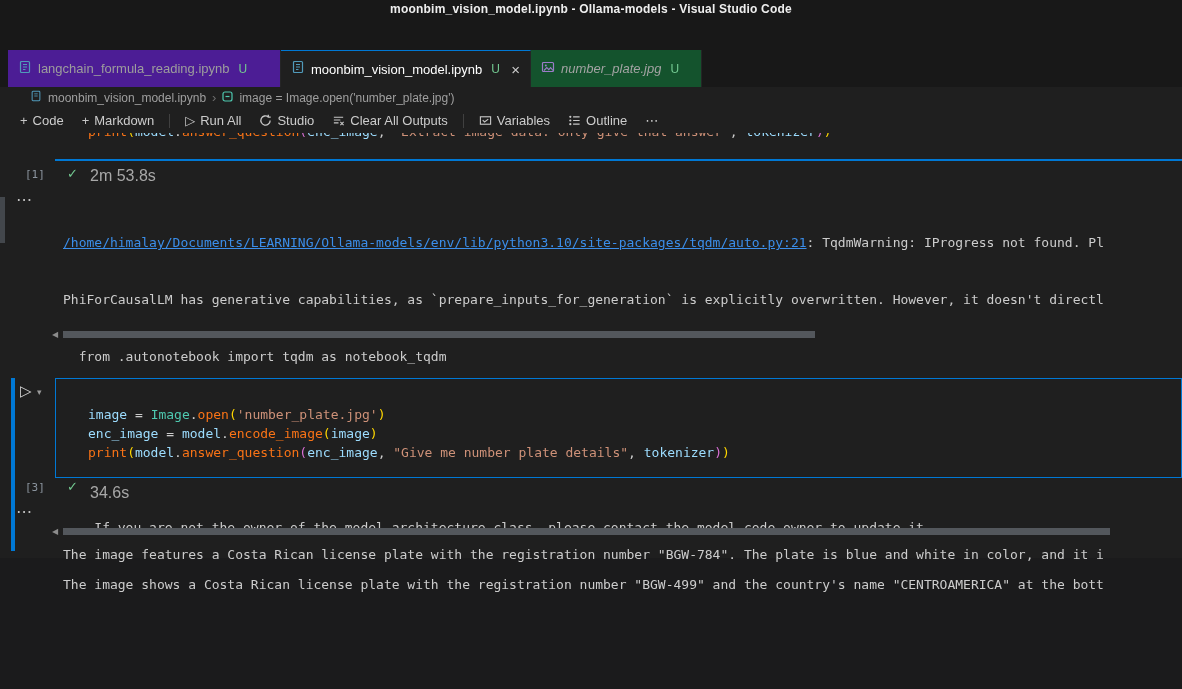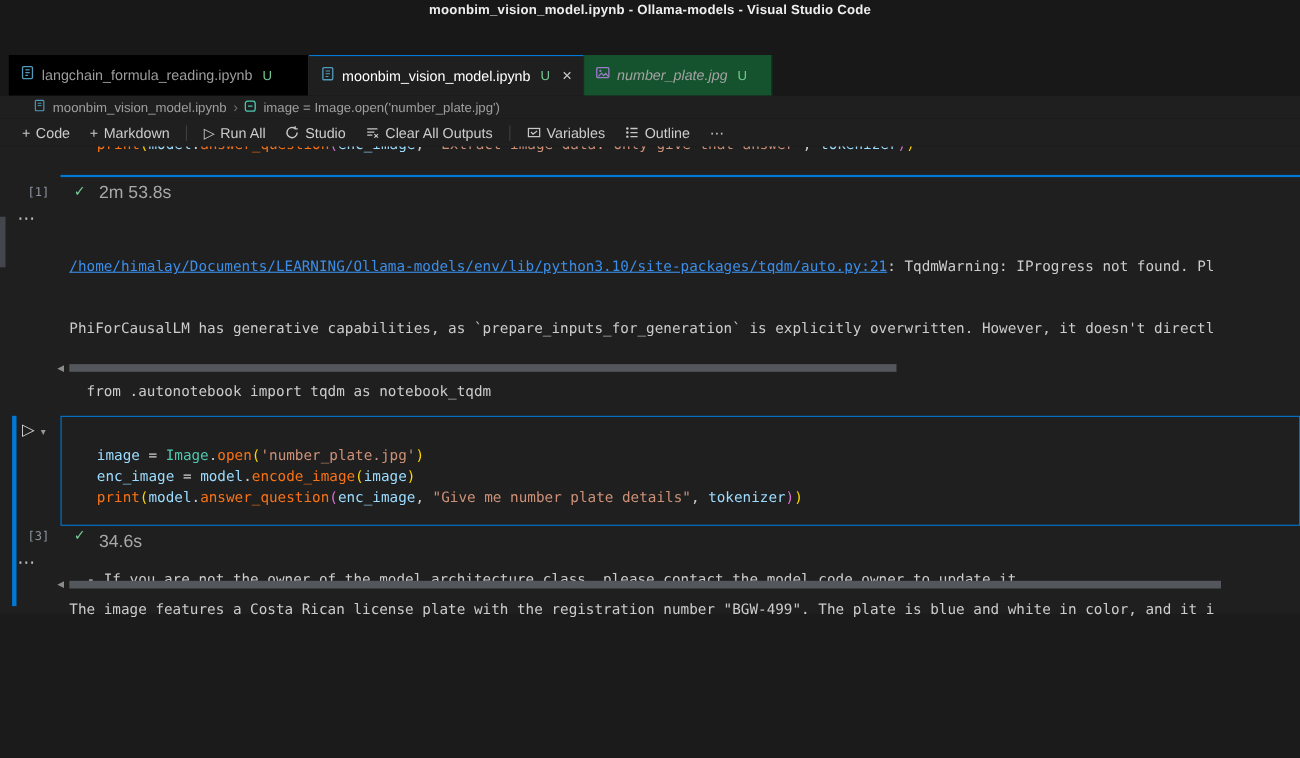--- a/index.html
+++ b/index.html
@@ -8,21 +8,21 @@
   .root{position:relative;width:1182px;height:689px;overflow:hidden;background:#181818}
   .mono{font-family:"DejaVu Sans Mono",monospace;font-size:13px;line-height:19px;white-space:pre}
 
   
   .titlebar{position:absolute;top:0;left:0;width:100%;height:16px;background:#181818;display:flex;justify-content:center;align-items:flex-end}
   .title-text{font-size:12px;font-weight:700;color:#eeeeee;letter-spacing:.2px;white-space:nowrap}
 
   
   .tabbar{position:absolute;top:50px;left:0;width:100%;height:37px;background:#181818}
   .tab{position:absolute;top:0;height:37px;display:flex;align-items:center;gap:6px;padding:0 10px;border-right:1px solid #252526;cursor:pointer}
-  .tab1{left:8px;width:273px;background:#000000}
+  .tab1{left:8px;width:273px;background:#4c1d95}
   .tab2{left:281px;width:250px;background:#1f1f1f;border-top:1px solid #0078d4}
   .tab3{left:531px;width:171px;background:#14532d}
   .tlabel{font-size:13px;color:#9d9d9d;white-space:nowrap;overflow:hidden}
   .tab2 .tlabel{color:#ffffff}
   .tab3 .tlabel{font-style:italic;color:#a3a3a3}
   .git-u{font-size:12px;color:#73c991;margin-left:3px}
   .tclose{margin-left:auto;color:#cccccc;font-size:15px;line-height:1;cursor:pointer}
 
   
   .breadcrumbs{position:absolute;top:87px;left:0;width:100%;height:21px;background:#1f1f1f;display:flex;align-items:center;gap:6px;padding-left:30px;font-size:12px;color:#9f9f9f;white-space:nowrap}
@@ -199,37 +199,38 @@
   <span class="exec-time" style="left:90px;top:167px">2m 53.8s</span>
 
   <span class="out-menu" style="left:16px;top:192px">⋯</span>
   <div class="outblock mono" style="top:195px">
     <div><span class="tk-link">/home/himalay/Documents/LEARNING/Ollama-models/env/lib/python3.10/site-packages/tqdm/auto.py:21</span><span class="tk-out">: TqdmWarning: IProgress not found. Pl</span></div>
     <div><span class="tk-out">PhiForCausalLM has generative capabilities, as `prepare_inputs_for_generation` is explicitly overwritten. However, it doesn't directl</span></div>
     <div><span class="tk-out">  from .autonotebook import tqdm as notebook_tqdm</span></div>
     <div><span class="tk-out">  - If you're using `trust_remote_code=True`, you can get rid of this warning by loading the model with an auto class. See </span><span class="tk-link">https://hu</span></div>
     <div><span class="tk-out">  - If you are the owner of the model architecture code, please modify your model class such that it inherits from `GenerationMixin`</span></div>
     <div><span class="tk-out">  - If you are not the owner of the model architecture class, please contact the model code owner to update it.</span></div>
+    <div><span class="tk-out">The image shows a Costa Rican license plate with the registration number "BGW-499" and the country's name "CENTROAMERICA" at the bott</span></div>
   </div>
   <span class="harrow" style="left:52px;top:331px">◀</span>
   <div class="hslider" style="left:63px;top:331px;width:752px"></div>
 
   <div class="focusbar"></div>
   <span class="cell-run">▷</span>
   <span class="cell-run-chevron">▾</span>
   <div class="cell-editor">
     <div class="codeline mono"><span class="tk-var">image</span><span class="tk-pun"> = </span><span class="tk-cls">Image</span><span class="tk-pun">.</span><span class="tk-fn">open</span><span class="tk-b1">(</span><span class="tk-str">'number_plate.jpg'</span><span class="tk-b1">)</span></div>
     <div class="codeline mono"><span class="tk-var">enc_image</span><span class="tk-pun"> = </span><span class="tk-var">model</span><span class="tk-pun">.</span><span class="tk-fn">encode_image</span><span class="tk-b1">(</span><span class="tk-var">image</span><span class="tk-b1">)</span></div>
     <div class="codeline mono"><span class="tk-fn">print</span><span class="tk-b1">(</span><span class="tk-var">model</span><span class="tk-pun">.</span><span class="tk-fn">answer_question</span><span class="tk-b2">(</span><span class="tk-var">enc_image</span><span class="tk-pun">, </span><span class="tk-str">"Give me number plate details"</span><span class="tk-pun">, </span><span class="tk-var">tokenizer</span><span class="tk-b2">)</span><span class="tk-b1">)</span></div>
   </div>
 
   <span class="exec-count" style="left:25px;top:481px">[3]</span>
   <span class="exec-check" style="left:67px;top:479px">✓</span>
   <span class="exec-time" style="left:90px;top:484px">34.6s</span>
 
   <span class="out-menu" style="left:16px;top:504px">⋯</span>
   <div class="outblock mono" style="top:507px">
-    <div><span class="tk-out">The image features a Costa Rican license plate with the registration number "BGW-499". The plate is blue and white in color, and it i</span></div>
+    <div><span class="tk-out">The image features a Costa Rican license plate with the registration number "BGW-784". The plate is blue and white in color, and it i</span></div>
   </div>
   <span class="harrow" style="left:52px;top:528px">◀</span>
   <div class="hslider" style="left:63px;top:528px;width:1047px"></div>
 
 </div>
 
 </body></html>

